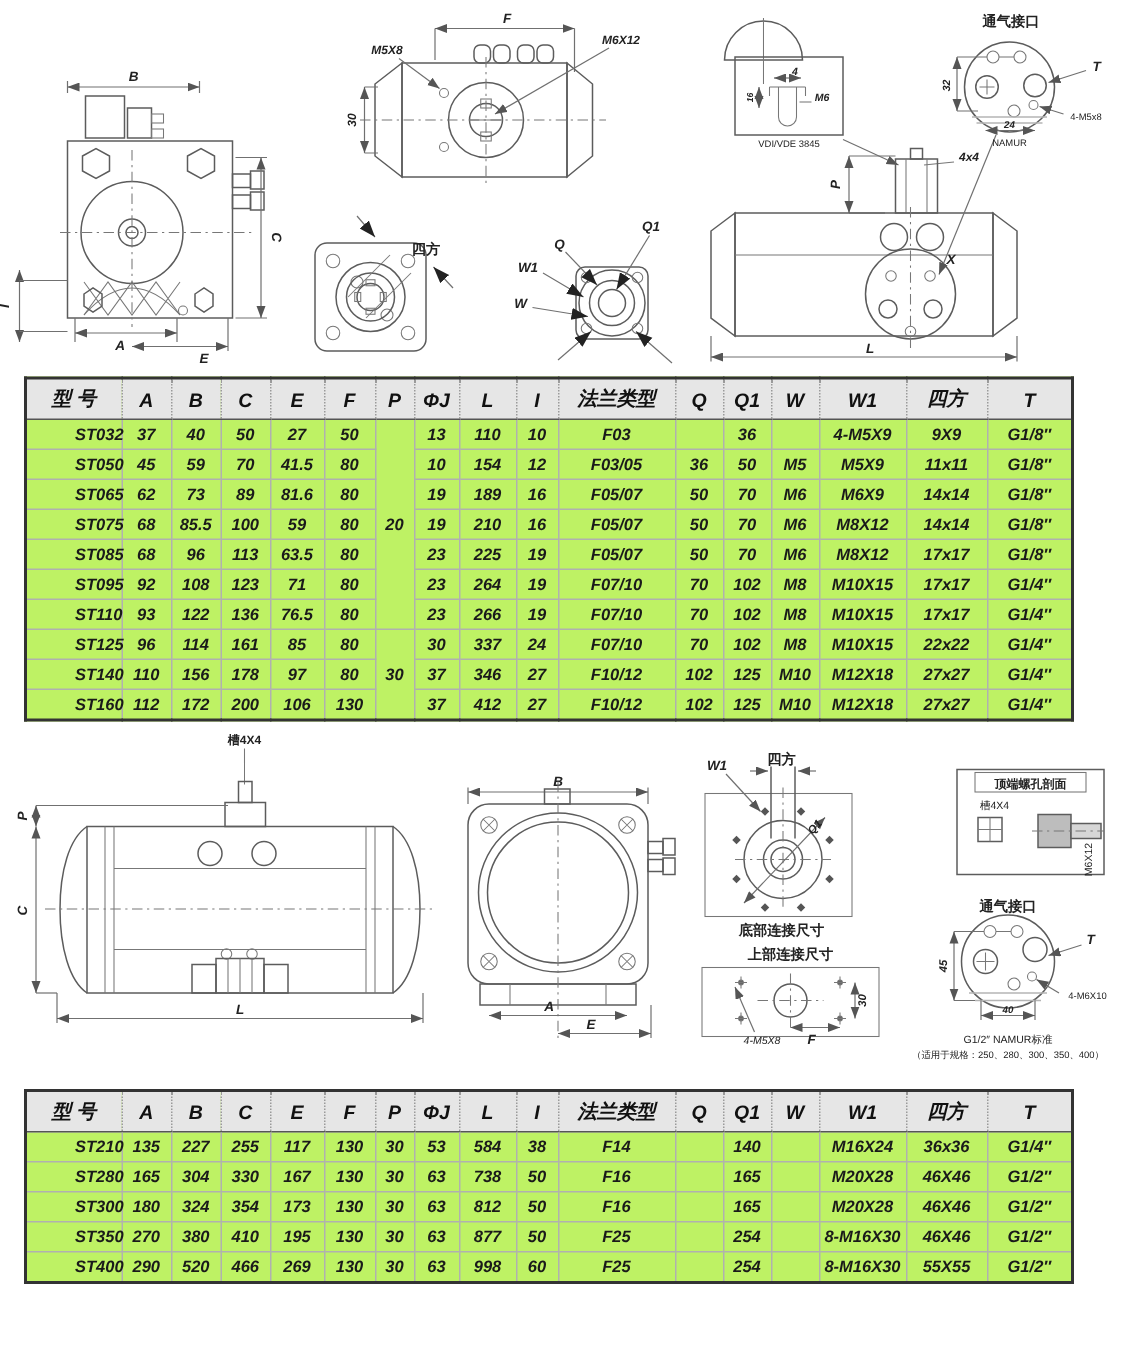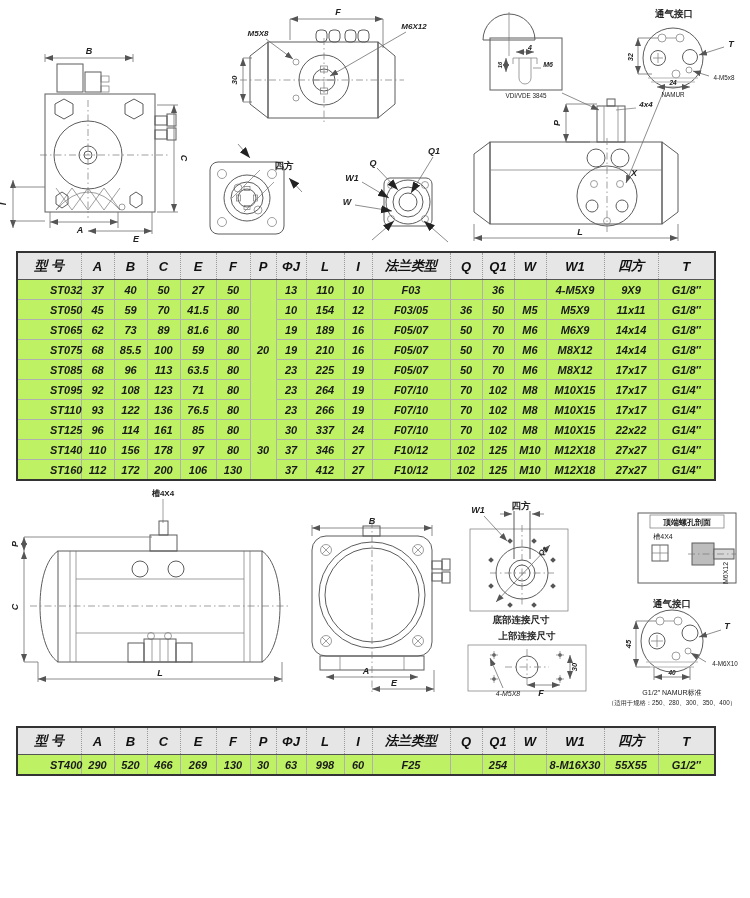--- a/index.html
+++ b/index.html
@@ -660,20 +660,96 @@
           <th>Q</th>
           <th>Q1</th>
           <th>W</th>
           <th>W1</th>
           <th>四方</th>
           <th>T</th>
         </tr>
       </thead>
     <tbody>
         <tr>
+          <td class="model">ST210</td>
+          <td>135</td>
+          <td>227</td>
+          <td>255</td>
+          <td>117</td>
+          <td>130</td>
+          <td>30</td>
+          <td>53</td>
+          <td>584</td>
+          <td>38</td>
+          <td>F14</td>
+          <td></td>
+          <td>140</td>
+          <td></td>
+          <td>M16X24</td>
+          <td>36x36</td>
+          <td>G1/4″</td>
+        </tr>
+        <tr>
+          <td class="model">ST280</td>
+          <td>165</td>
+          <td>304</td>
+          <td>330</td>
+          <td>167</td>
+          <td>130</td>
+          <td>30</td>
+          <td>63</td>
+          <td>738</td>
+          <td>50</td>
+          <td>F16</td>
+          <td></td>
+          <td>165</td>
+          <td></td>
+          <td>M20X28</td>
+          <td>46X46</td>
+          <td>G1/2″</td>
+        </tr>
+        <tr>
+          <td class="model">ST300</td>
+          <td>180</td>
+          <td>324</td>
+          <td>354</td>
+          <td>173</td>
+          <td>130</td>
+          <td>30</td>
+          <td>63</td>
+          <td>812</td>
+          <td>50</td>
+          <td>F16</td>
+          <td></td>
+          <td>165</td>
+          <td></td>
+          <td>M20X28</td>
+          <td>46X46</td>
+          <td>G1/2″</td>
+        </tr>
+        <tr>
+          <td class="model">ST350</td>
+          <td>270</td>
+          <td>380</td>
+          <td>410</td>
+          <td>195</td>
+          <td>130</td>
+          <td>30</td>
+          <td>63</td>
+          <td>877</td>
+          <td>50</td>
+          <td>F25</td>
+          <td></td>
+          <td>254</td>
+          <td></td>
+          <td>8-M16X30</td>
+          <td>46X46</td>
+          <td>G1/2″</td>
+        </tr>
+        <tr>
           <td class="model">ST400</td>
           <td>290</td>
           <td>520</td>
           <td>466</td>
           <td>269</td>
           <td>130</td>
           <td>30</td>
           <td>63</td>
           <td>998</td>
           <td>60</td>

